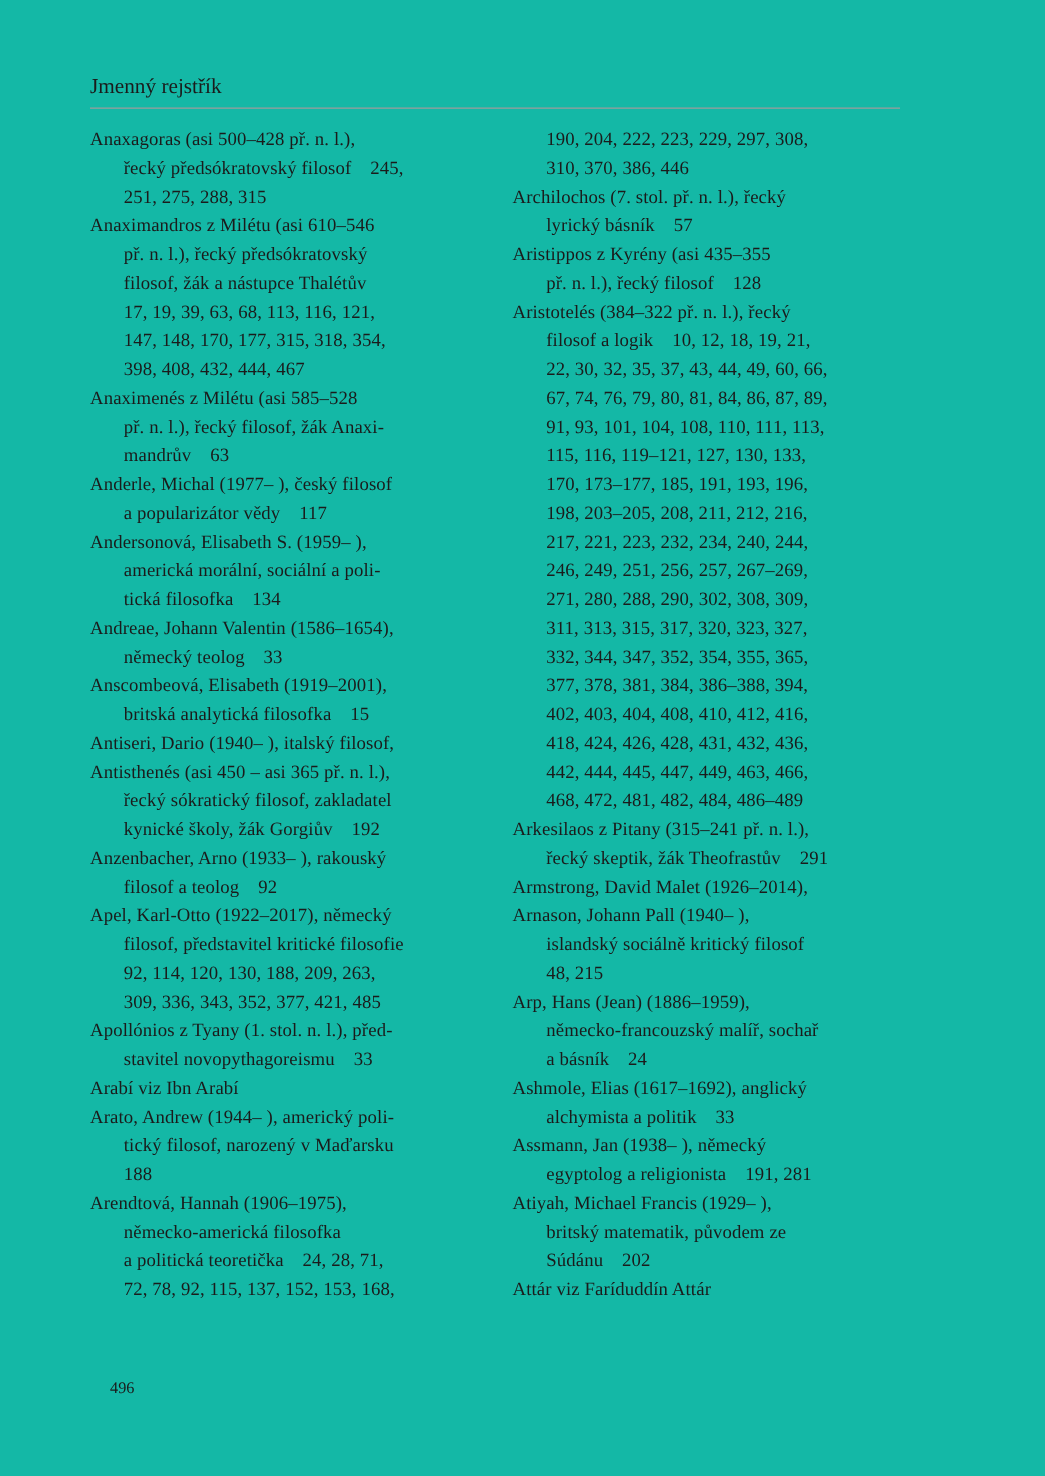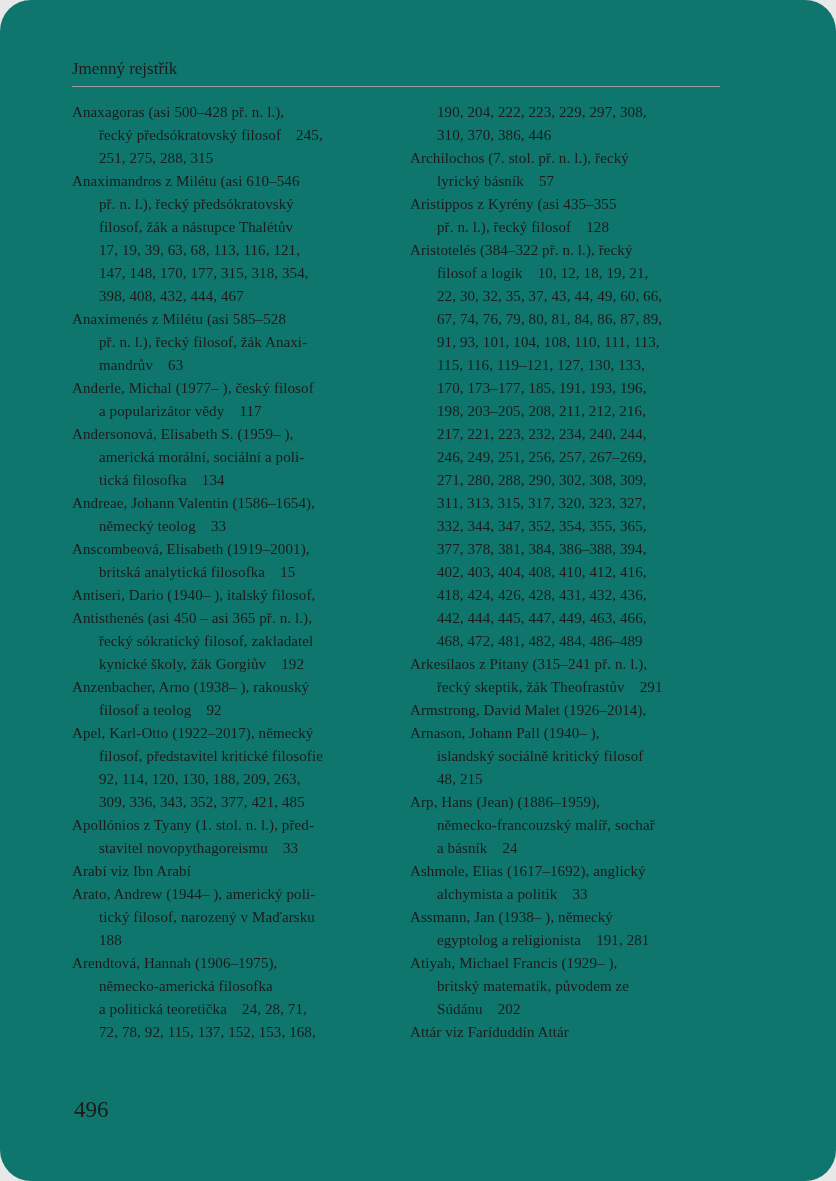--- a/index.html
+++ b/index.html
@@ -5,25 +5,24 @@
   html, body {
     margin: 0;
     padding: 0;
     background: #e8e8e8;
   }
   .page {
     position: relative;
     width: 836px;
     height: 1181px;
     margin: 0 auto;
-    background: #0f766e;
+    background: #14b8a6;
     color: #1b1b1b;
     font-family: "Liberation Serif", "DejaVu Serif", serif;
     overflow: hidden;
-    border-radius: 31px;
   }
   .running-head {
     position: absolute;
     left: 72px;
     top: 59px;
     font-size: 17px;
     line-height: 20px;
     color: #1b1b1b;
     white-space: nowrap;
   }
@@ -45,23 +44,23 @@
   .index-entry { margin: 0; padding: 0; }
   .line {
     line-height: 23px;
     height: 23px;
     white-space: nowrap;
     letter-spacing: 0.1px;
   }
   .ind1 { padding-left: 27px; }
   .folio {
     position: absolute;
-    left: 74px;
+    left: 88px;
     top: 1098px;
-    font-size: 23px;
+    font-size: 13px;
     line-height: 23px;
   }
 </style>
 </head>
 <body>
 
 <div class="page">
 
   <div class="running-head">Jmenný rejstřík</div>
 
@@ -105,21 +104,21 @@
       </div>
       <div class="index-entry">
         <div class="line ind0">Antiseri, Dario (1940– ), italský filosof,</div>
       </div>
       <div class="index-entry">
         <div class="line ind0">Antisthenés (asi 450 – asi 365 př. n. l.),</div>
         <div class="line ind1">řecký sókratický filosof, zakladatel</div>
         <div class="line ind1">kynické školy, žák Gorgiův 192</div>
       </div>
       <div class="index-entry">
-        <div class="line ind0">Anzenbacher, Arno (1938– ), rakouský</div>
+        <div class="line ind0">Anzenbacher, Arno (1933– ), rakouský</div>
         <div class="line ind1">filosof a teolog 92</div>
       </div>
       <div class="index-entry">
         <div class="line ind0">Apel, Karl-Otto (1922–2017), německý</div>
         <div class="line ind1">filosof, představitel kritické filosofie</div>
         <div class="line ind1">92, 114, 120, 130, 188, 209, 263,</div>
         <div class="line ind1">309, 336, 343, 352, 377, 421, 485</div>
       </div>
       <div class="index-entry">
         <div class="line ind0">Apollónios z Tyany (1. stol. n. l.), před-</div>

